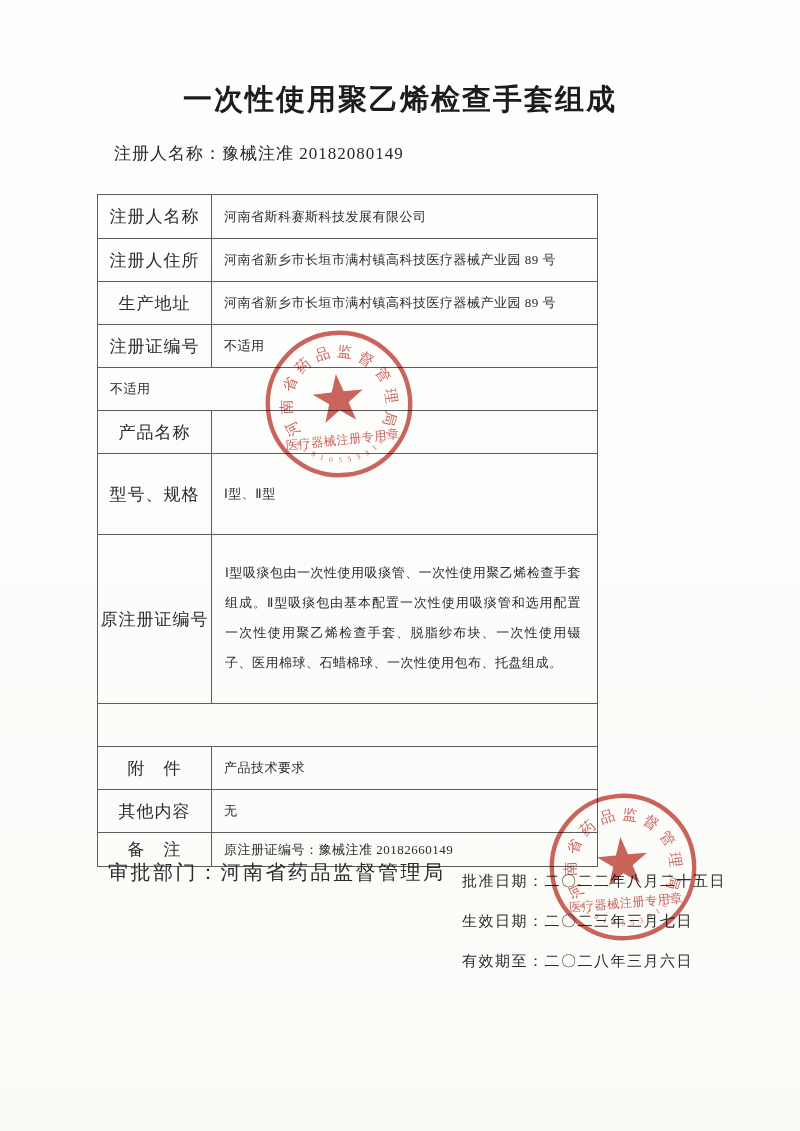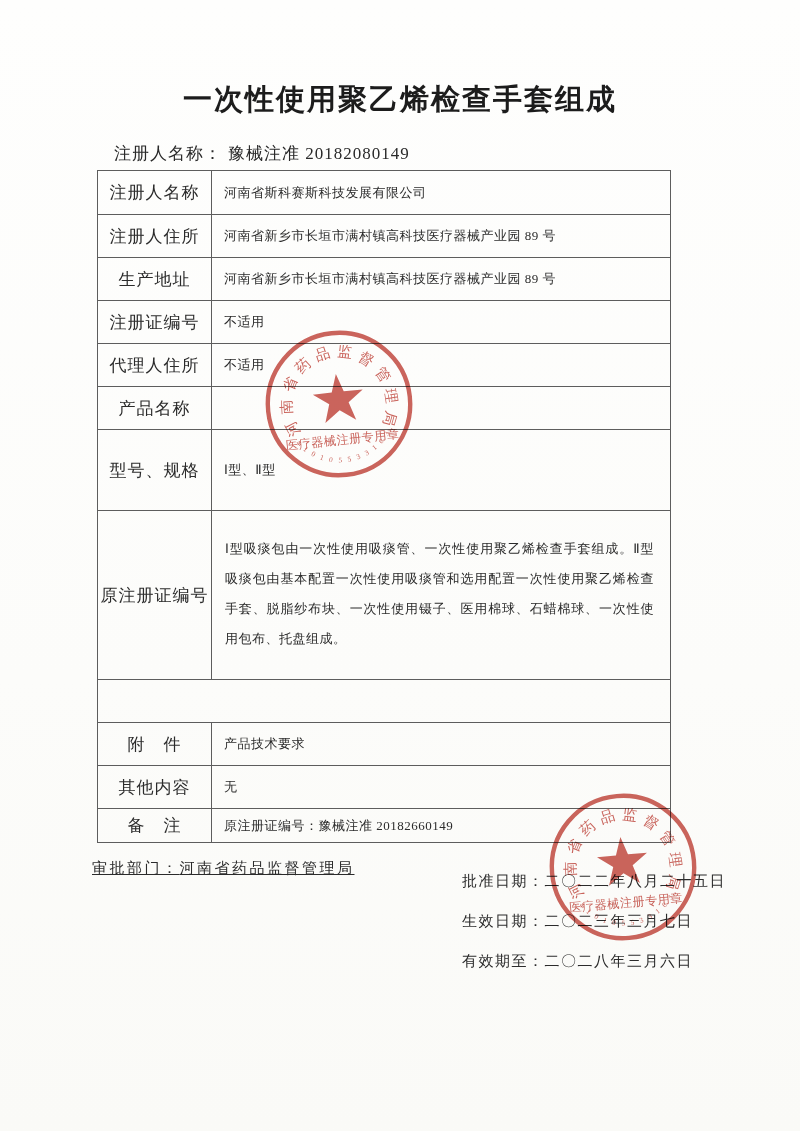--- a/index.html
+++ b/index.html
@@ -17,23 +17,23 @@
   }
   .title{
     position:absolute;top:80px;left:0;width:100%;
     text-align:center;
     font-size:29px;font-weight:700;letter-spacing:2px;color:#1c1c1c;
   }
   .cert-line{
     position:absolute;top:142px;left:114px;
     font-size:17px;letter-spacing:1px;color:#2a2a2a;
   }
-  .cert-line .num{margin-left:6px;text-align:right;}
+  .cert-line .num{text-align:right;}
   .table{
-    position:absolute;top:170px;left:97px;width:574px;
+    position:absolute;top:194px;left:97px;width:501px;
     border:1.5px solid #5d5d5d;
     box-sizing:border-box;
     background:transparent;
   }
   .t-row{
     display:flex;border-top:1px solid #5d5d5d;
     min-height:43px;box-sizing:border-box;
   }
   .t-row:first-child{border-top:none;}
   .t-label{
@@ -46,22 +46,22 @@
   .t-value{
     flex:1;display:flex;align-items:center;
     padding:2px 12px;font-size:13px;letter-spacing:0.5px;color:#2b2b2b;
     box-sizing:border-box;
   }
   .t-row.r7{min-height:81px;}
   .t-row.r8{min-height:169px;}
   .t-row.r8 .t-value{display:block;padding:23px 16px 0 13px;line-height:30px;text-align:justify;}
   .t-row.r12{min-height:34px;}
   .footer-left{
-    position:absolute;left:92px;top:859px;
-    font-size:15px;letter-spacing:2.5px;color:#2b2b2b;text-decoration:underline;
+    position:absolute;left:108px;top:859px;
+    font-size:20px;letter-spacing:2.5px;color:#2b2b2b;
   }
   .footer-right{
     position:absolute;left:462px;top:856px;
     font-size:15px;letter-spacing:1.5px;color:#2b2b2b;
   }
   .footer-right .d-row{line-height:30px;height:30px;white-space:nowrap;margin-top:10px;}
   .stamp-wrap{
     position:absolute;width:156px;height:156px;
     mix-blend-mode:multiply;opacity:.84;pointer-events:none;
   }
@@ -95,21 +95,20 @@
       <div class="t-label">生产地址</div>
       <div class="t-value">河南省新乡市长垣市满村镇高科技医疗器械产业园 89 号</div>
     </div>
 
     <div class="t-row r4">
       <div class="t-label">注册证编号</div>
       <div class="t-value">不适用</div>
     </div>
 
     <div class="t-row r5">
-      <div class="t-label">代理人住所</div>
       <div class="t-value">不适用</div>
     </div>
 
     <div class="t-row r6">
       <div class="t-label">产品名称</div>
     </div>
 
     <div class="t-row r7">
       <div class="t-label">型号、规格</div>
       <div class="t-value">Ⅰ型、Ⅱ型</div>

